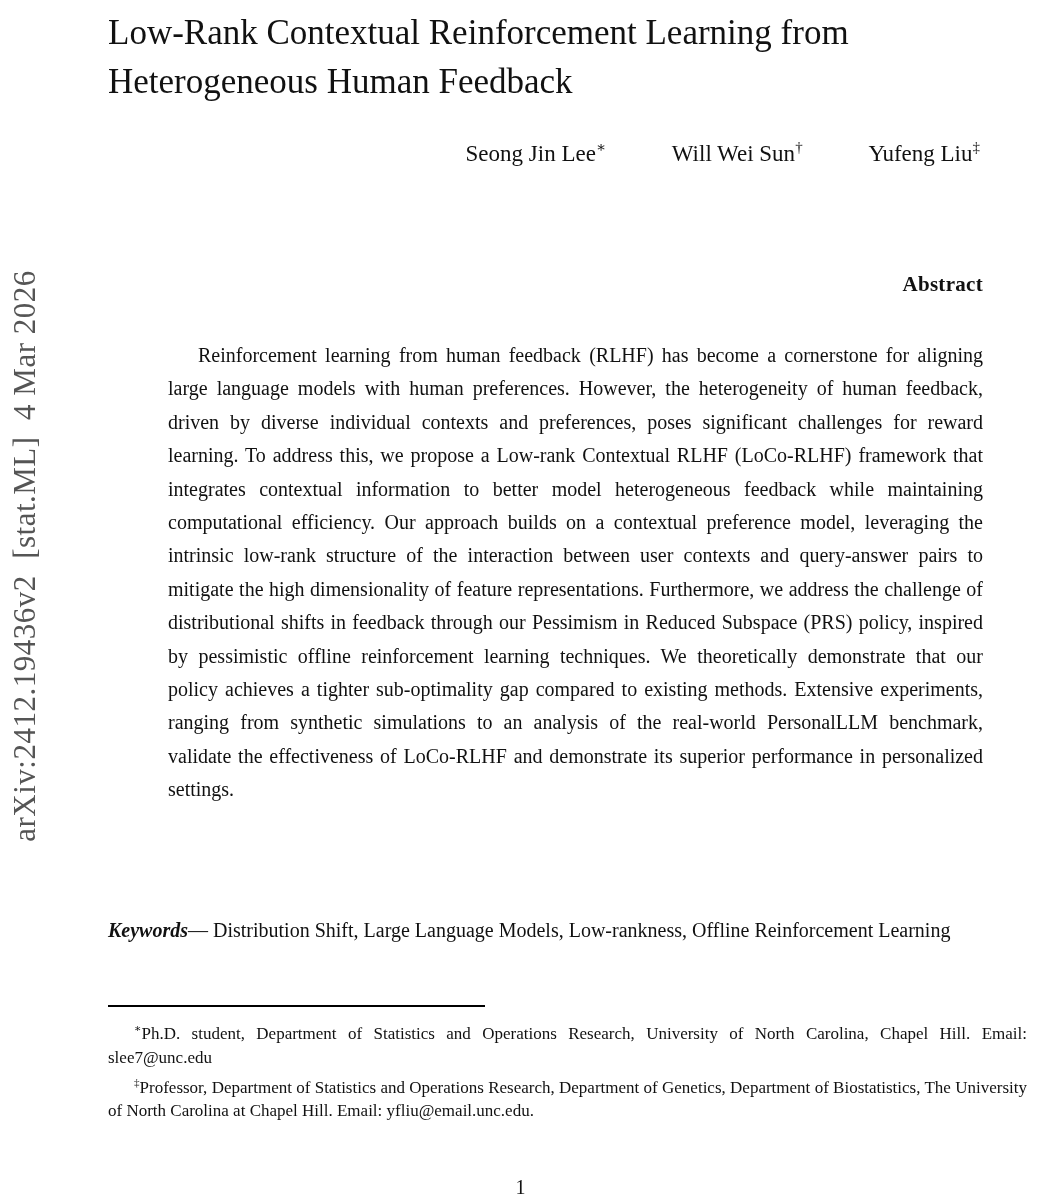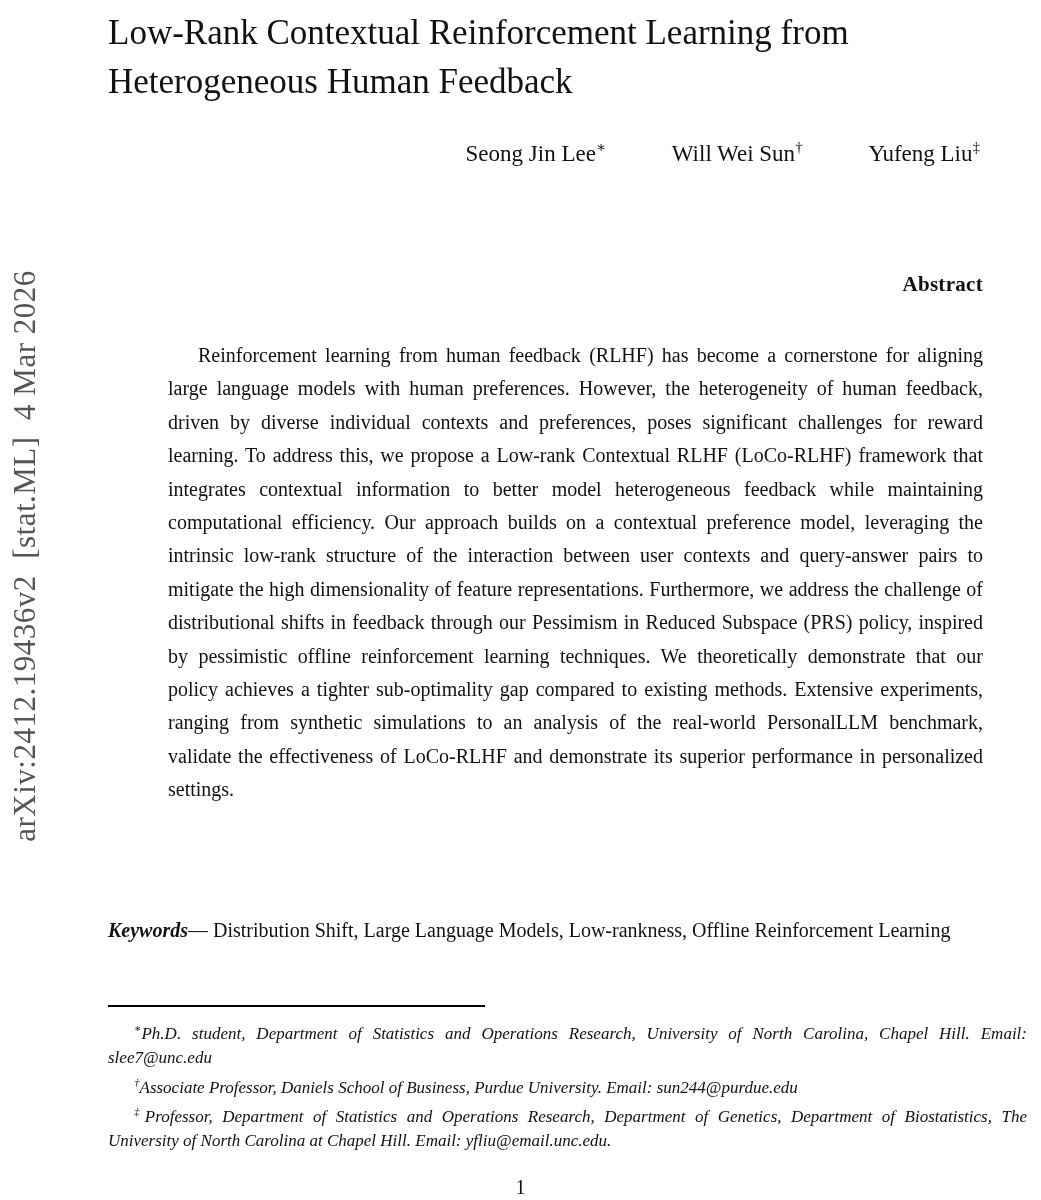--- a/index.html
+++ b/index.html
@@ -102,21 +102,20 @@
     font-weight: bold;
     font-style: italic;
   }
 
   
   .footnotes {
     position: absolute;
     top: 1005px;
     left: 108px;
     right: 14px;
-    font-style: italic;
   }
   .footnote-rule {
     width: 377px;
     border: 0;
     border-top: 2px solid #000000;
     margin-bottom: 9px;
   }
   .footnote {
     font-size: 17px;
     line-height: 24px;
@@ -159,19 +158,18 @@
     <p class="abstract-text">Reinforcement learning from human feedback (RLHF) has become a cornerstone for aligning large language models with human preferences. However, the heterogeneity of human feedback, driven by diverse individual contexts and preferences, poses significant challenges for reward learning. To address this, we propose a Low-rank Contextual RLHF (LoCo-RLHF) framework that integrates contextual information to better model heterogeneous feedback while maintaining computational efficiency. Our approach builds on a contextual preference model, leveraging the intrinsic low-rank structure of the interaction between user contexts and query-answer pairs to mitigate the high dimensionality of feature representations. Furthermore, we address the challenge of distributional shifts in feedback through our Pessimism in Reduced Subspace (PRS) policy, inspired by pessimistic offline reinforcement learning techniques. We theoretically demonstrate that our policy achieves a tighter sub-optimality gap compared to existing methods. Extensive experiments, ranging from synthetic simulations to an analysis of the real-world PersonalLLM benchmark, validate the effectiveness of LoCo-RLHF and demonstrate its superior performance in personalized settings.</p>
   </div>
 
   <p class="keywords">
     <span class="kw-label">Keywords</span><span>— Distribution Shift, Large Language Models, Low-rankness, Offline Reinforcement Learning</span>
   </p>
 
   <div class="footnotes">
     <hr class="footnote-rule">
     <p class="footnote"><sup>∗</sup><span>Ph.D. student, Department of Statistics and Operations Research, University of North Carolina, Chapel Hill. Email: slee7@unc.edu</span></p>
-    <p class="footnote"><sup>†</sup><span>Associate Professor, Daniels School of Business, Purdue University. Email: sun244@purdue.edu</span></p>
     <p class="footnote"><sup>‡</sup><span>Professor, Department of Statistics and Operations Research, Department of Genetics, Department of Biostatistics, The University of North Carolina at Chapel Hill. Email: yfliu@email.unc.edu.</span></p>
   </div>
 
   <div class="page-number">1</div>
 
 </div>
 
 </body></html>

